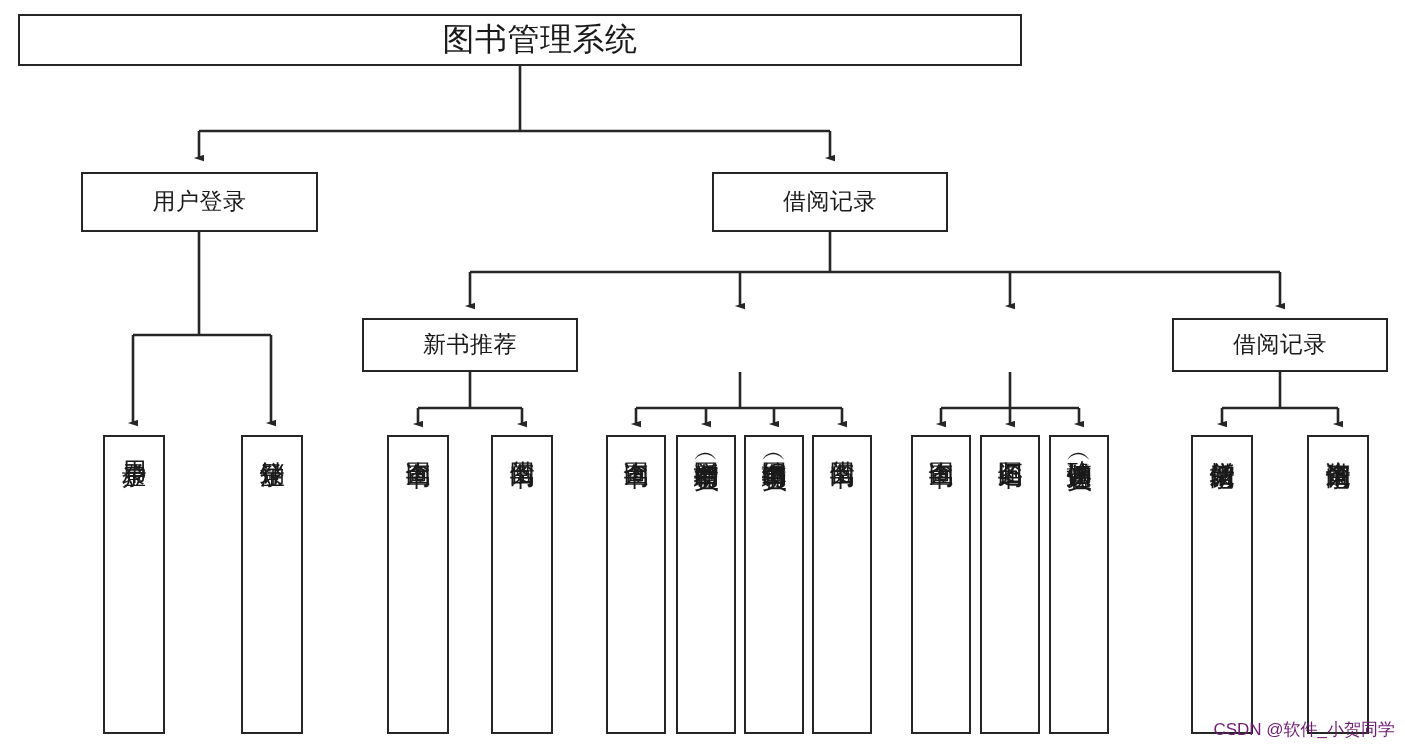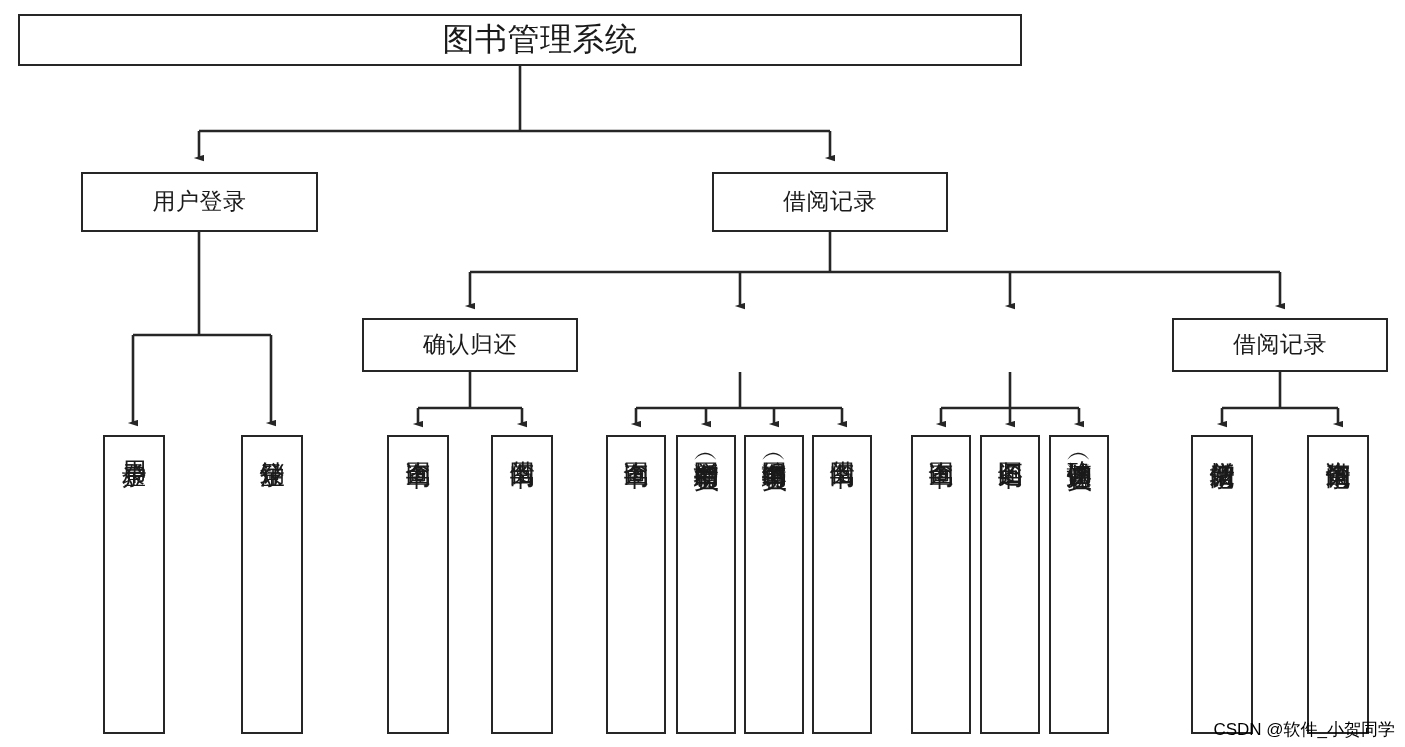--- a/index.html
+++ b/index.html
@@ -62,21 +62,21 @@
     font-size: 25px;
     line-height: 1.02;
     letter-spacing: 1px;
     white-space: pre;
   }
   .watermark {
     position: absolute;
     right: 10px;
     bottom: 6px;
     font-size: 17px;
-    color: #000000;
+    color: #701a75;
     white-space: nowrap;
     z-index: 5;
     font-family: "Liberation Sans", "DejaVu Sans", sans-serif;
   }
 </style>
 </head>
 <body>
 
 <div id="diagram-canvas">
 
@@ -136,21 +136,21 @@
 
   <div class="node horizontal" style="left:81px; top:172px; width:237px; height:60px;">
     <span class="node-label">用户登录</span>
   </div>
 
   <div class="node horizontal" style="left:712px; top:172px; width:236px; height:60px;">
     <span class="node-label">借阅记录</span>
   </div>
 
   <div class="node horizontal" style="left:362px; top:318px; width:216px; height:54px;">
-    <span class="node-label">确认归还</span>
+    <span class="node-label">新书推荐</span>
   </div>
 
 
 
   <div class="node horizontal" style="left:1172px; top:318px; width:216px; height:54px;">
     <span class="node-label">借阅记录</span>
   </div>
 
   <div class="node vertical" style="left:103px; top:435px; width:62px; height:299px;">
     <span class="node-label">用户登录</span>

